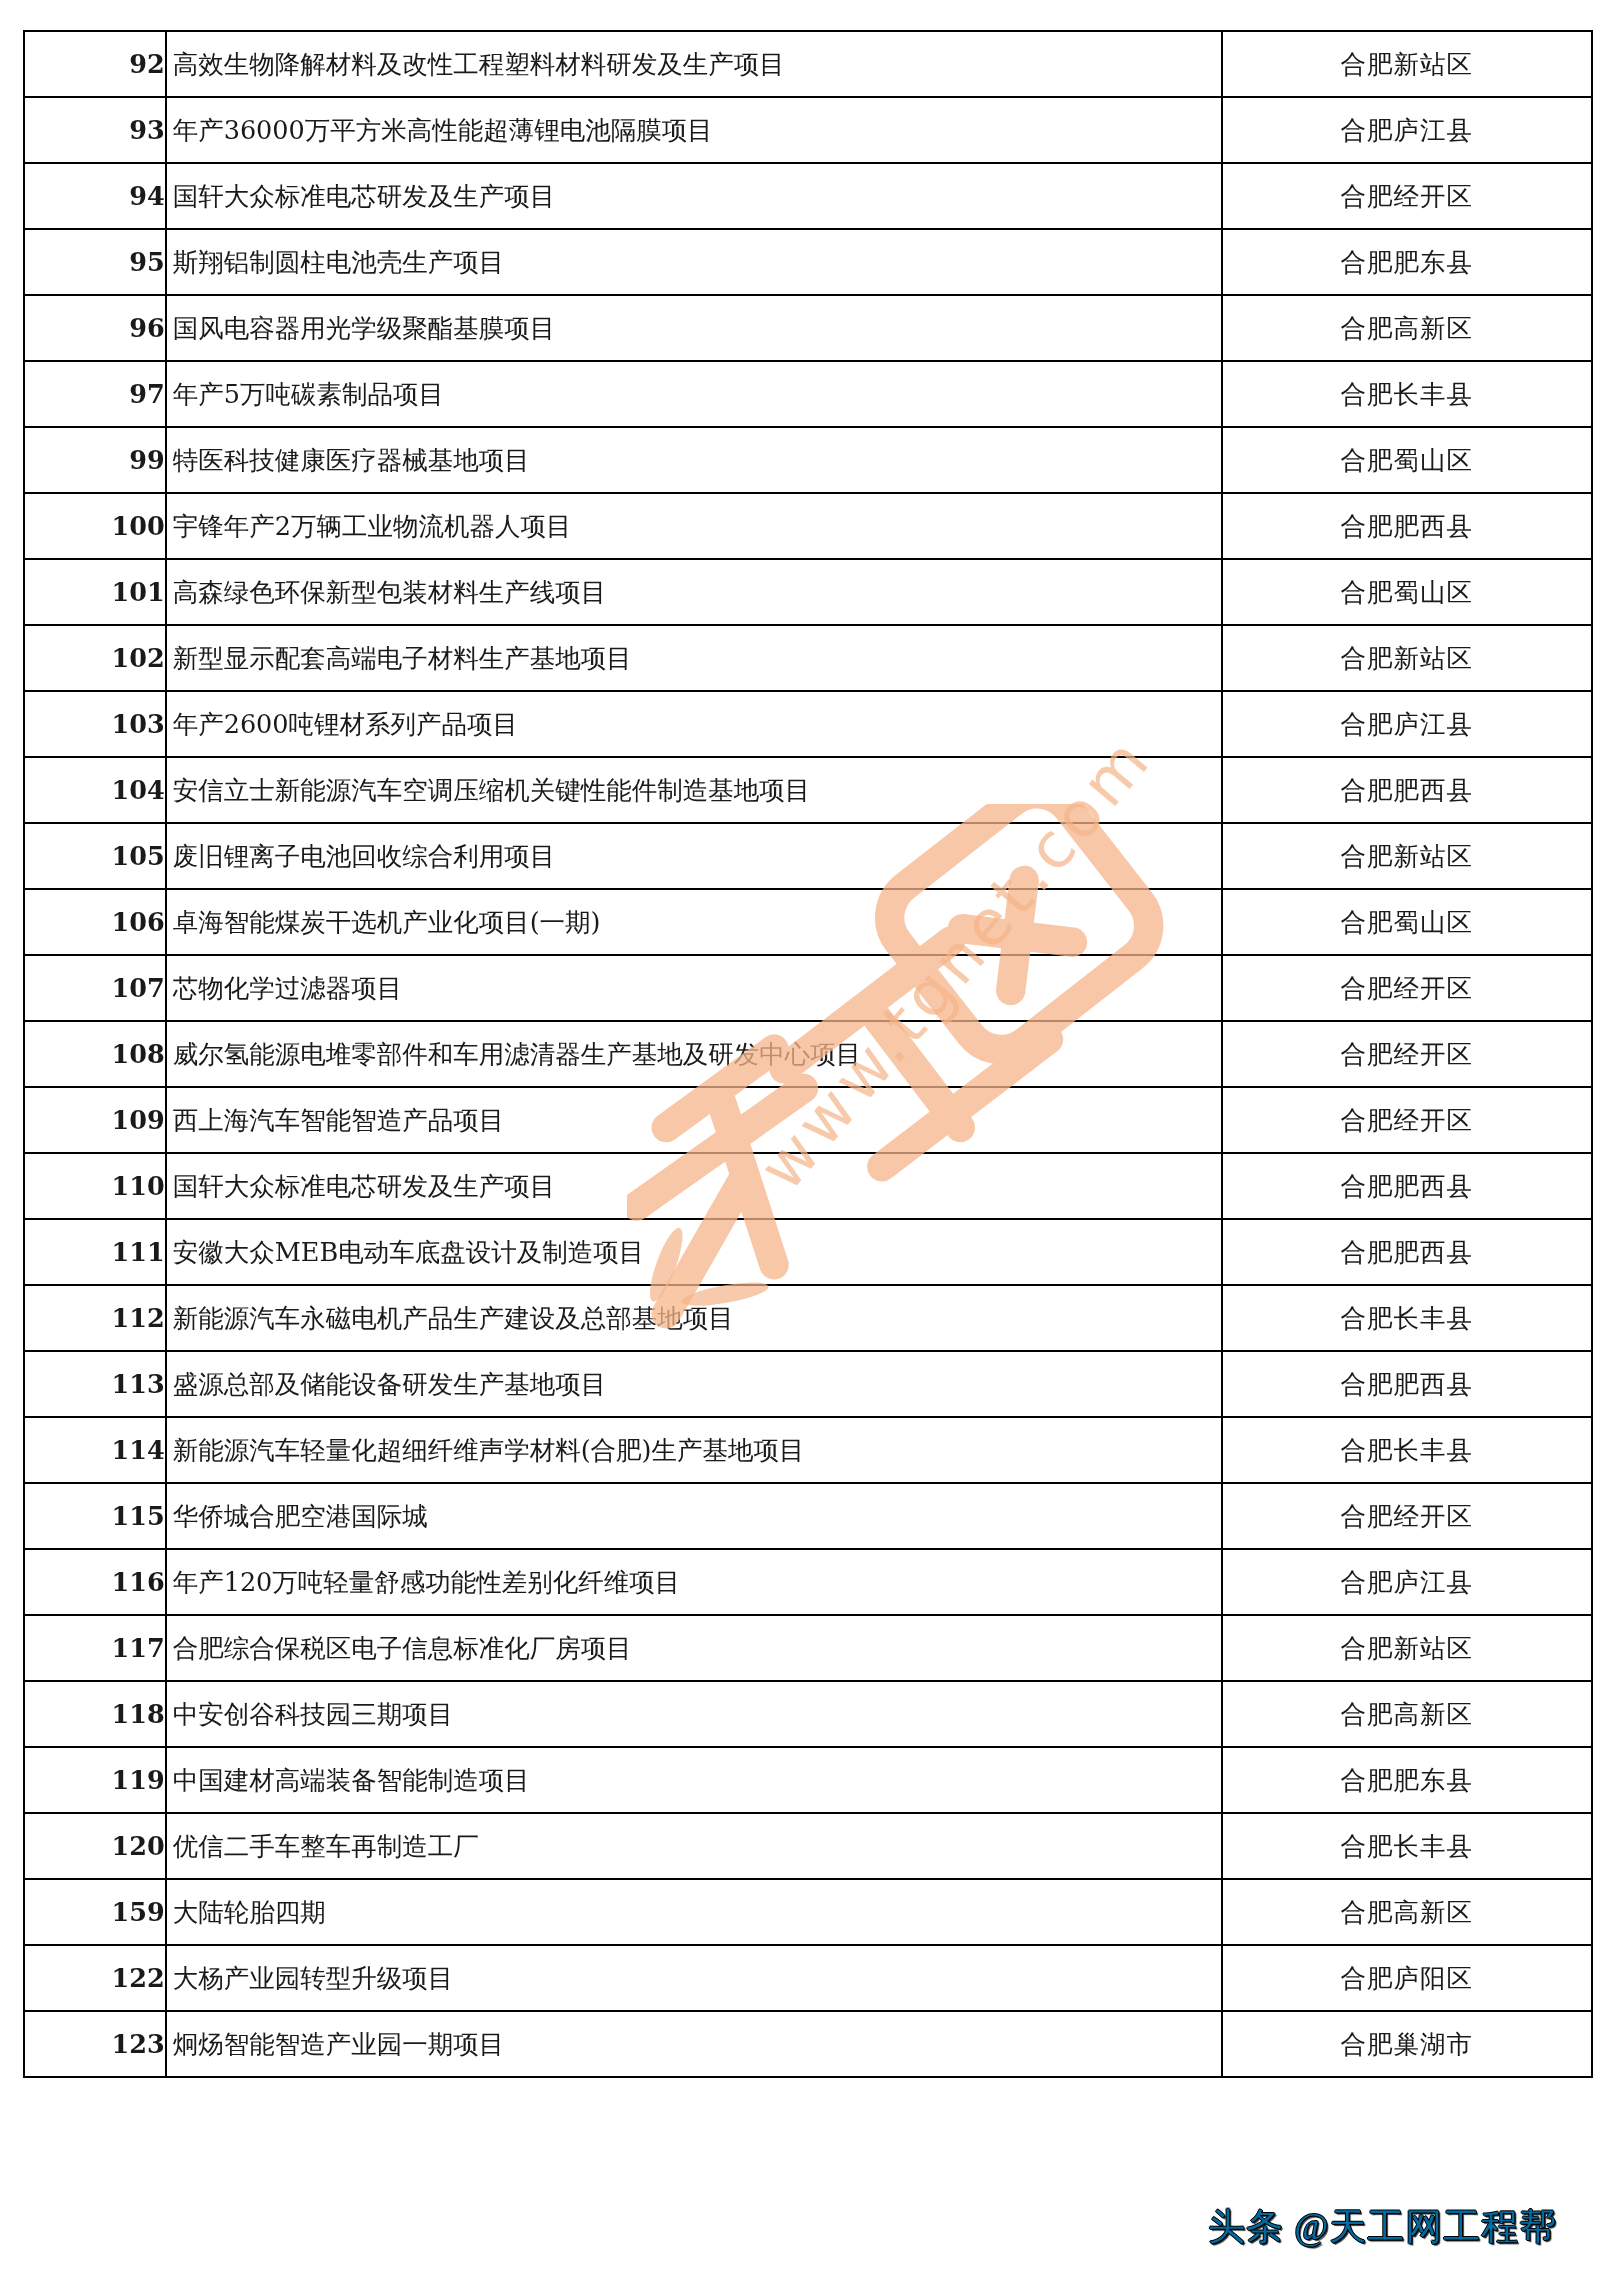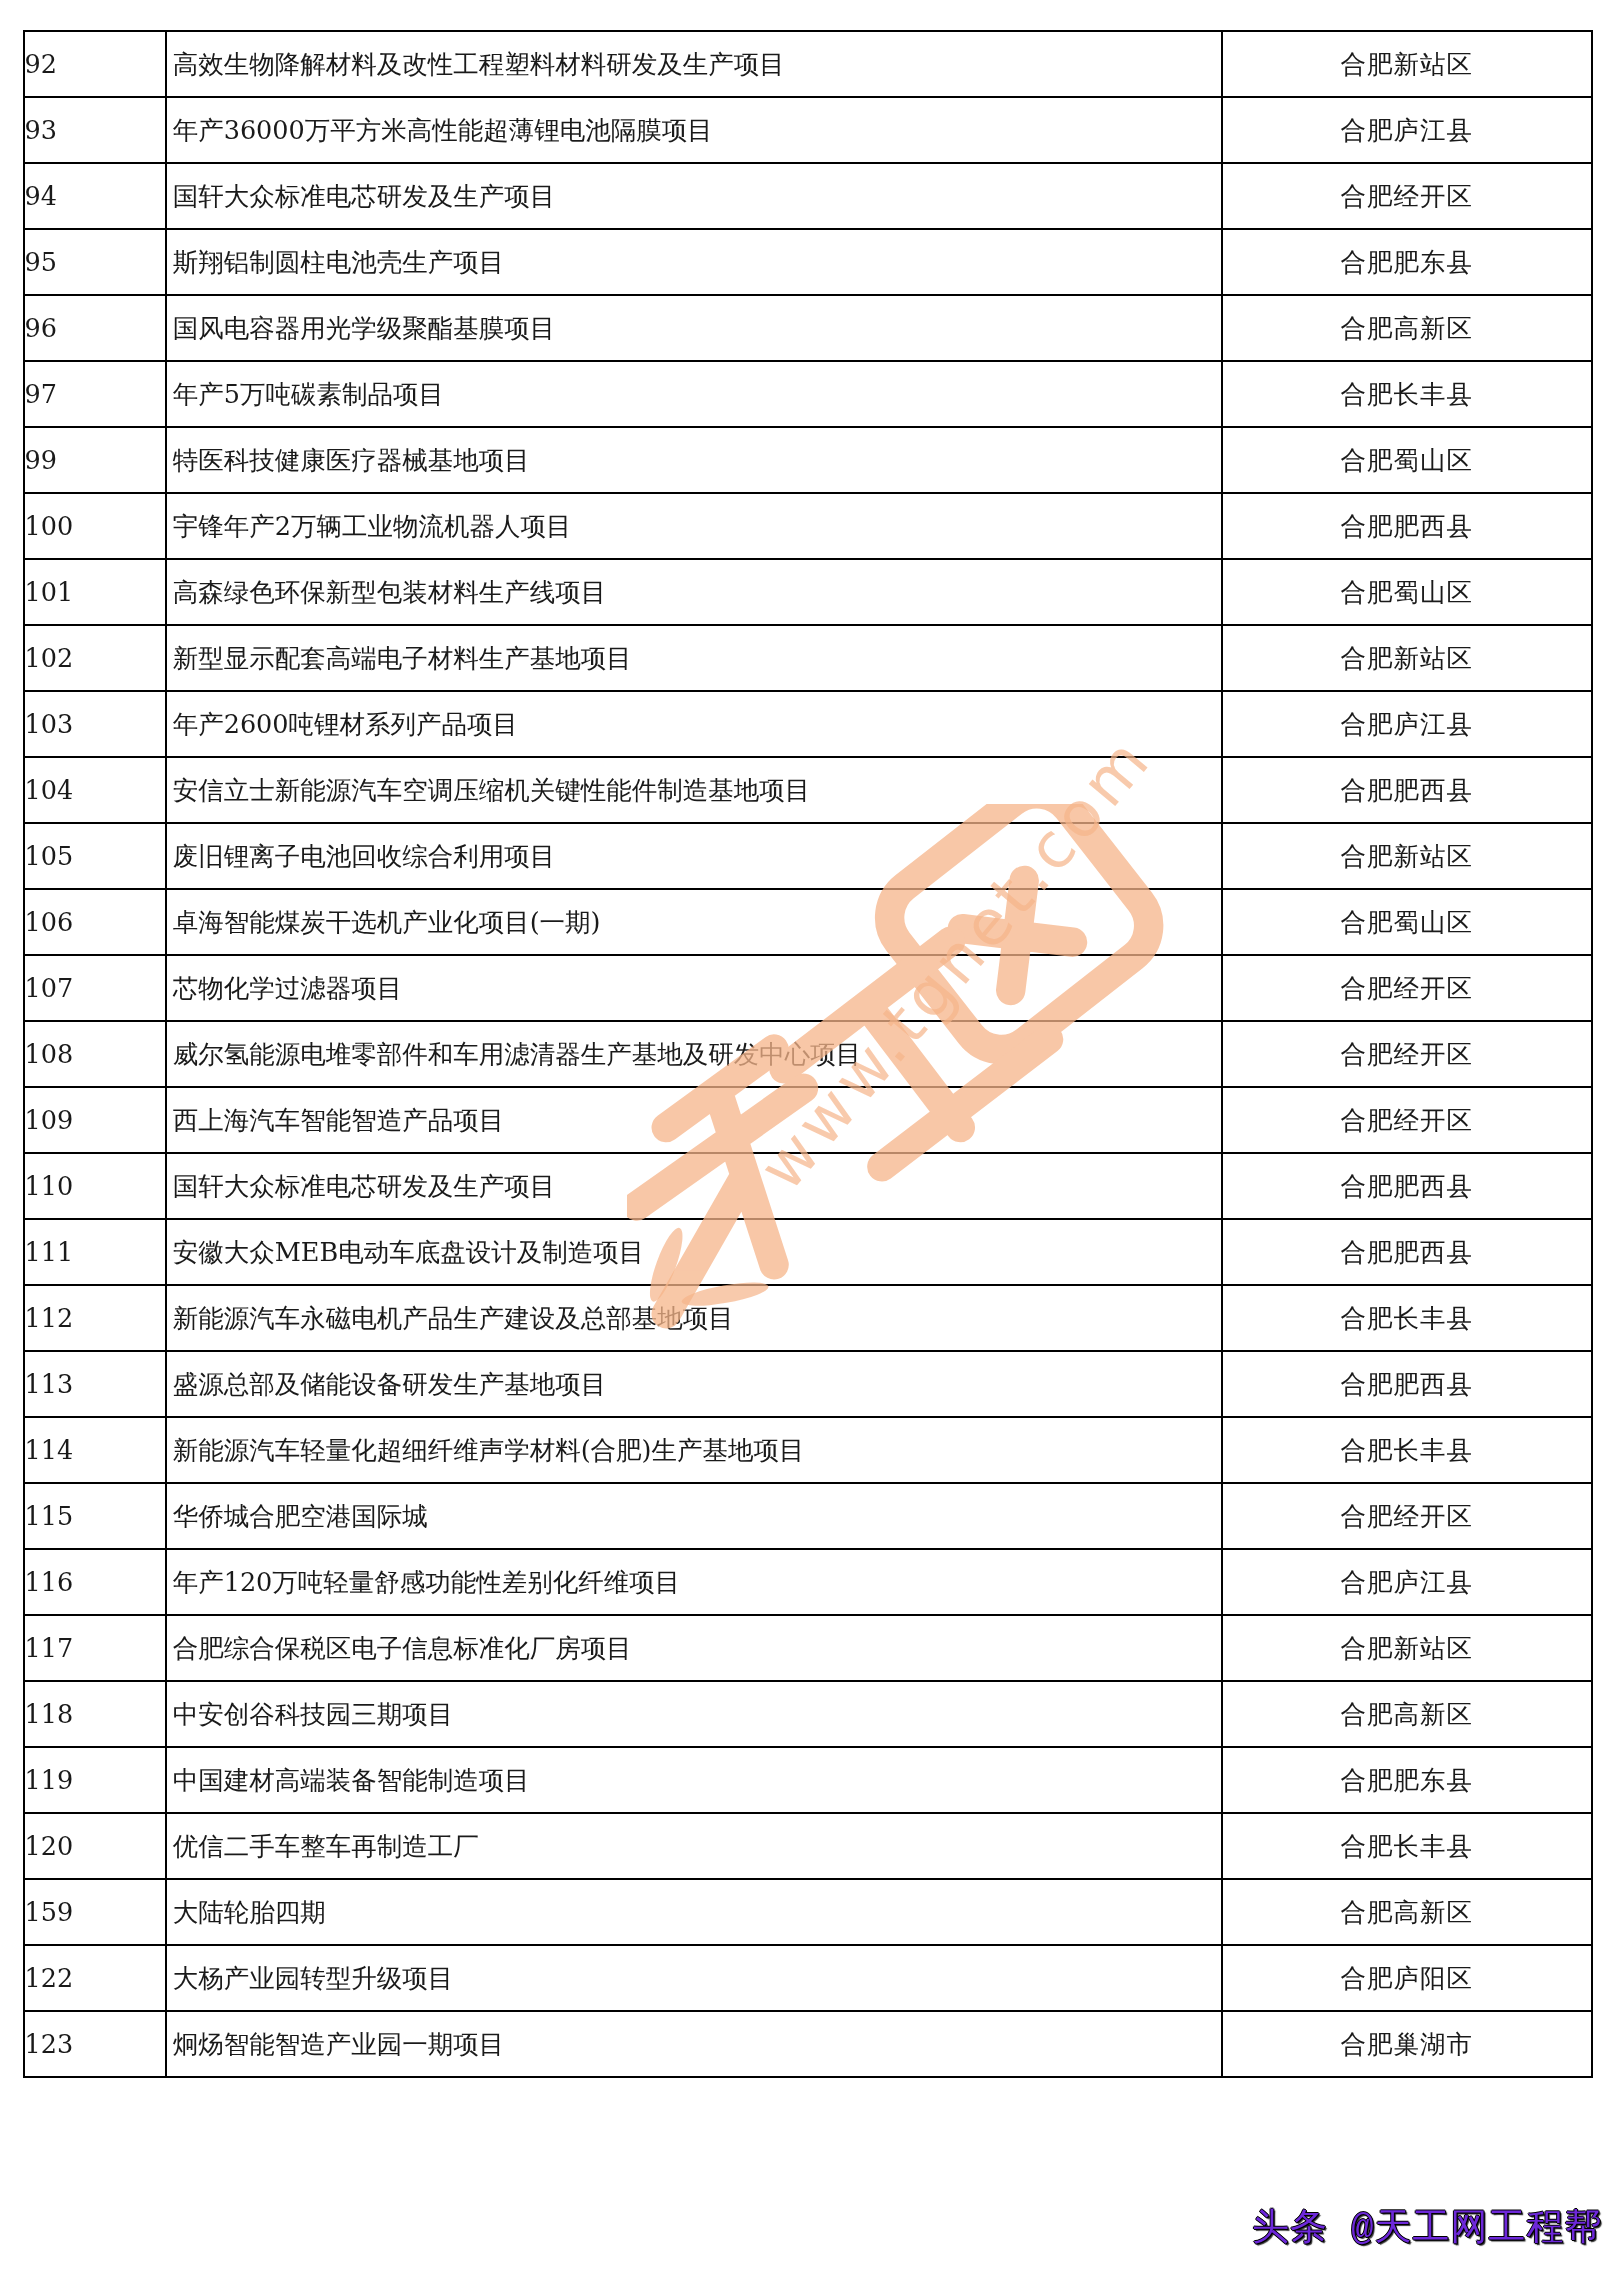--- a/index.html
+++ b/index.html
@@ -2,30 +2,30 @@
 <html><head>
 <meta charset="utf-8">
 <style>
   html, body { margin:0; padding:0; background:#ffffff; }
   body { width:1620px; height:2292px; position:relative; overflow:hidden;
          font-family:"DejaVu Serif","Liberation Serif",serif; color:#1a1a1a; }
   .table { position:absolute; left:22.5px; top:30px; width:1570px;
            border-collapse:collapse; table-layout:fixed; }
   .table td { border:2.9px solid #000; height:64px; padding:0; font-size:25.5px;
               white-space:nowrap; overflow:hidden; }
-  .c-no { width:140px; text-align:left; }
+  .c-no { width:140px; text-align:right;font-weight:bold; }
   .c-name { width:1046px; padding-left:5.9px !important; text-align:left;margin-top:40px; }
   .c-loc { width:367px; text-align:center; letter-spacing:1px; }
   .wm { position:absolute; pointer-events:none; }
   .wm-big { left:627px; top:804px; width:549px; height:549px; }
   .wm-url { position:absolute; left:745px; top:1157px; font-family:"DejaVu Sans",sans-serif;
             font-size:63px; color:#f6b58a; opacity:0.7; transform:rotate(-50deg);
             transform-origin:left top; letter-spacing:5.9px; }
-  .wm-bottom { position:absolute; left:1252px; top:2202px; font-family:Liberation Mono, monospace;
-               font-size:37px; color:#6d28d9; letter-spacing:1px;
+  .wm-bottom { position:absolute; left:1208px; top:2202px; font-family:Liberation Serif, serif;
+               font-size:37px; color:#0369a1; letter-spacing:1px;
                text-shadow:1px 1px 0 #000, -1px 0 0 #000, 0 -1px 0 #000, 1px 0 0 #000, 0 1px 0 #000, 2px 2px 1px #333; }
 </style>
 </head>
 <body>
 
 <table class="table">
   <tbody id="tbody">
       <tr>
         <td class="c-no">92</td>
         <td class="c-name">高效生物降解材料及改性工程塑料材料研发及生产项目</td>

